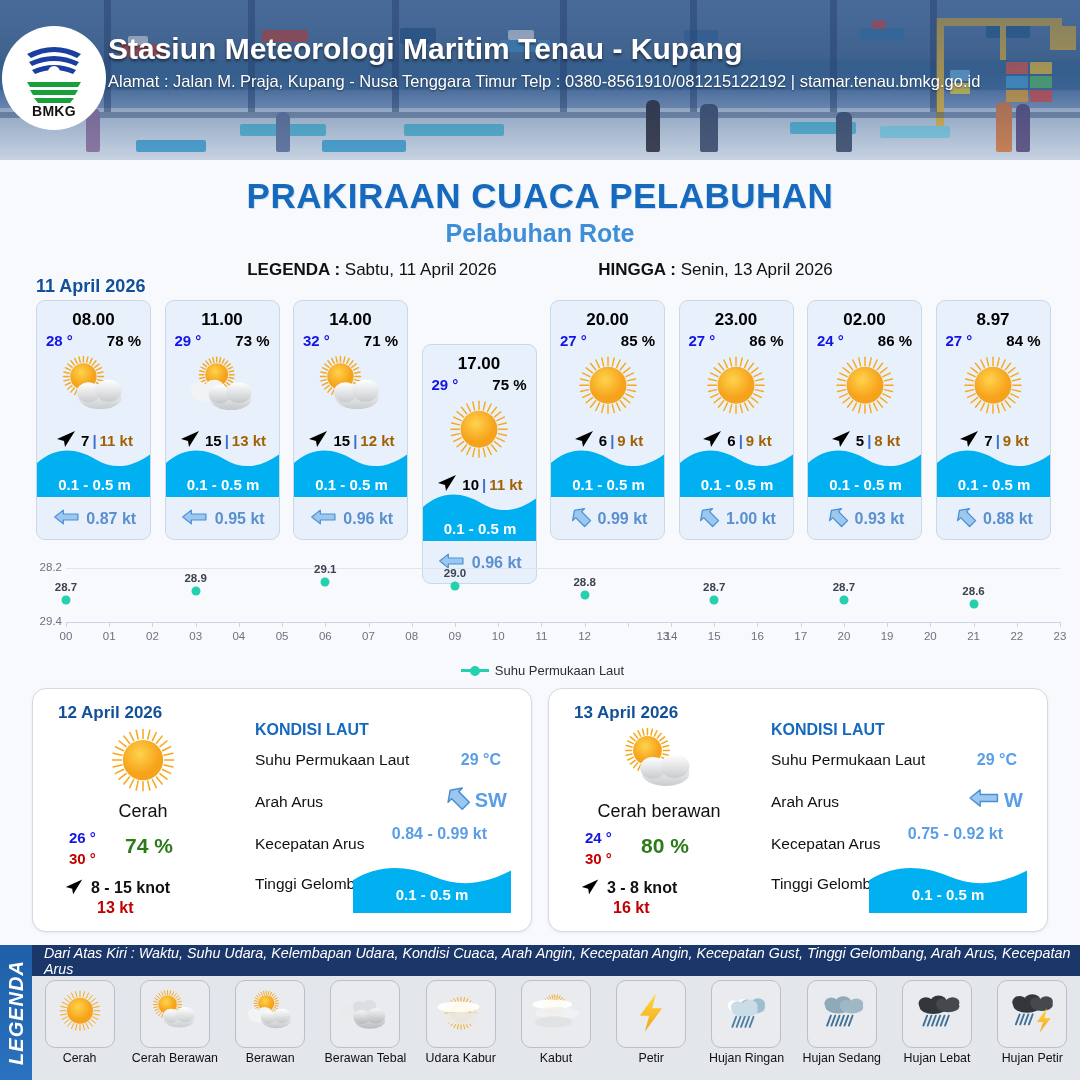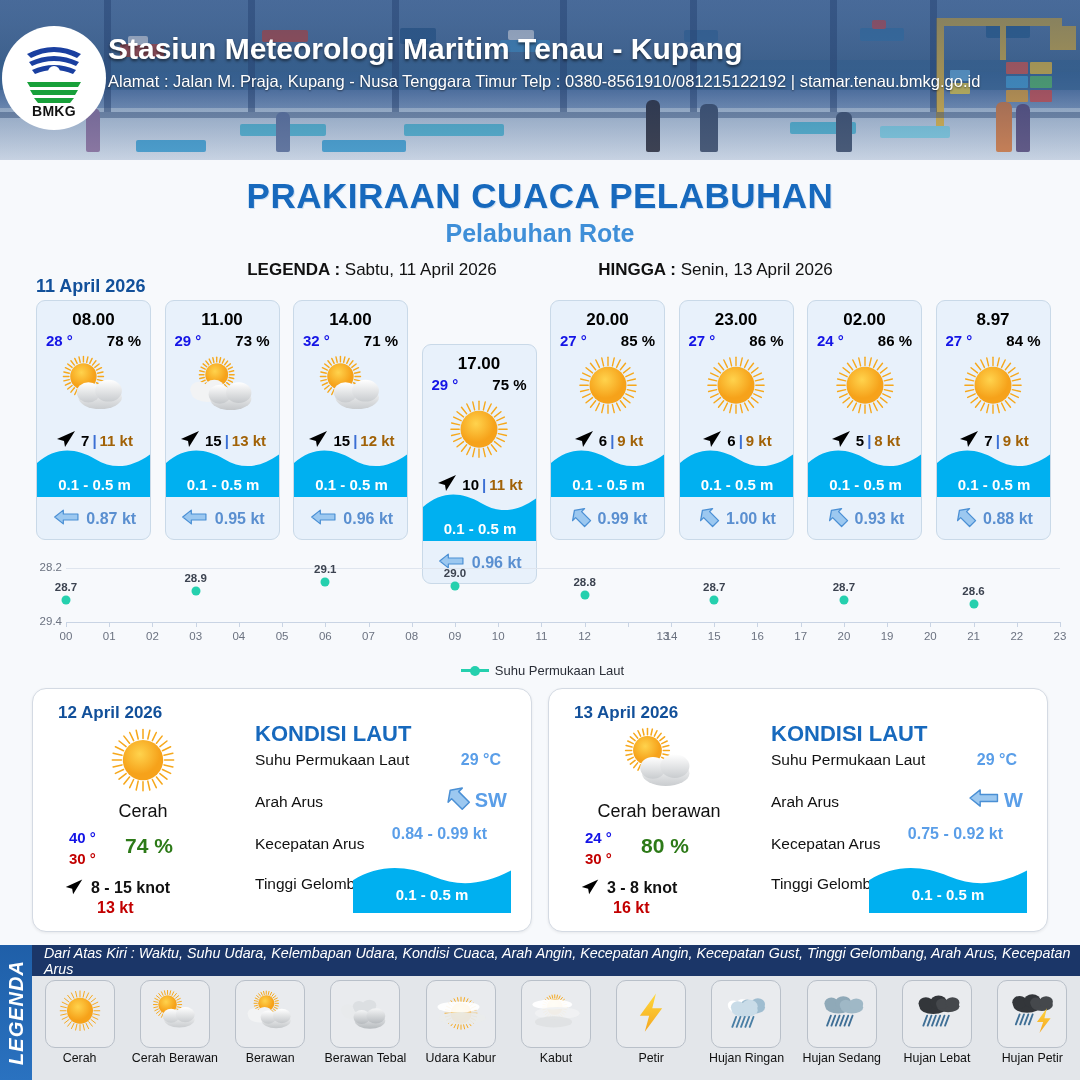--- a/index.html
+++ b/index.html
@@ -125,21 +125,21 @@
   .dp-date { position: absolute; left: 25px; top: 14px; font-size: 17px; font-weight: bold; color: #12509a; }
   .dp-icon { position: absolute; left: 62px; top: 36px; width: 96px; height: 74px; }
   .dp-cond { position: absolute; left: 10px; top: 112px; width: 200px; text-align: center; font-size: 18px; color: #111; }
   .dp-tmin { position: absolute; left: 36px; top: 140px; font-size: 15px; font-weight: bold; color: #1414e6; }
   .dp-tmax { position: absolute; left: 36px; top: 161px; font-size: 15px; font-weight: bold; color: #c20000; }
   .dp-hum { position: absolute; left: 92px; top: 145px; font-size: 21px; font-weight: bold; color: #2d7a18; }
   .dp-wind { position: absolute; left: 30px; top: 186px; display: flex; align-items: center; gap: 6px; }
   .dp-wtxt { font-size: 16px; font-weight: bold; color: #111; }
   .dp-gust { position: absolute; left: 64px; top: 210px; font-size: 16px; font-weight: bold; color: #c20000; }
 
-  .dp-sea-title { position: absolute; left: 222px; top: 32px; font-size: 22px; font-weight: bold; color: #1769bd; }
+  .dp-sea-title { position: absolute; left: 222px; top: 32px; font-size: 16px; font-weight: bold; color: #1769bd; }
   .dp-row-lbl { position: absolute; left: 222px; font-size: 15.5px; color: #111; }
   .dp-row-val { position: absolute; font-size: 16px; font-weight: bold; color: #5a9ee8; }
   .dp-wavebox { position: absolute; right: 20px; bottom: 18px; width: 158px; height: 54px; }
   .dp-wavetxt {
     position: absolute; left: 0; bottom: 10px; width: 158px; text-align: center;
     font-size: 15px; font-weight: bold; color: #fff; z-index: 3;
   }
 
   
   .legend { position: absolute; left: 0; top: 945px; width: 1080px; height: 135px; background: #e3e6ea; }
@@ -922,21 +922,21 @@
           <line x1="50.00" y1="13.50" x2="50.00" y2="4.08" stroke="#f6a81c" stroke-width="1.6" stroke-linecap="round"></line>
           <line x1="55.01" y1="14.06" x2="57.10" y2="4.88" stroke="#f6a81c" stroke-width="1.6" stroke-linecap="round"></line>
           <line x1="59.76" y1="15.73" x2="63.85" y2="7.24" stroke="#f6a81c" stroke-width="1.6" stroke-linecap="round"></line>
           <line x1="64.03" y1="18.41" x2="69.90" y2="11.04" stroke="#f6a81c" stroke-width="1.6" stroke-linecap="round"></line>
           <line x1="67.59" y1="21.97" x2="74.96" y2="16.10" stroke="#f6a81c" stroke-width="1.6" stroke-linecap="round"></line>
           <line x1="70.27" y1="26.24" x2="78.76" y2="22.15" stroke="#f6a81c" stroke-width="1.6" stroke-linecap="round"></line>
           <line x1="71.94" y1="30.99" x2="81.12" y2="28.90" stroke="#f6a81c" stroke-width="1.6" stroke-linecap="round"></line>
           <circle cx="50" cy="36" r="21" fill="url(#sg9)"></circle>
         </svg></div>
      <div class="dp-cond">Cerah</div>
-     <div class="dp-tmin">40 °</div>
+     <div class="dp-tmin">26 °</div>
      <div class="dp-tmax">30 °</div>
      <div class="dp-hum">74 %</div>
      <div class="dp-wind">
        <span><svg viewBox="0 0 24 24" width="22" height="22" aria-hidden="true">
     <path d="M21 5 L3 13 L10 15 L11 21 Z" fill="#000"></path>
   </svg></span>
        <span class="dp-wtxt">8  - 15 knot</span>
      </div>
      <div class="dp-gust">13 kt</div>
      <div class="dp-sea-title">KONDISI LAUT</div>

